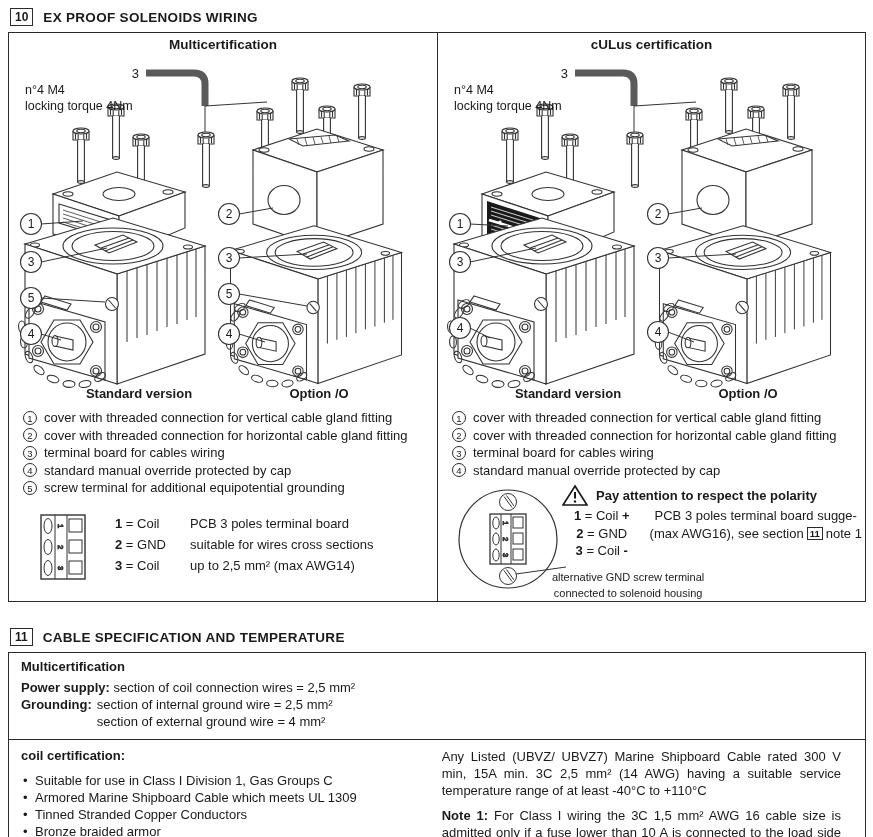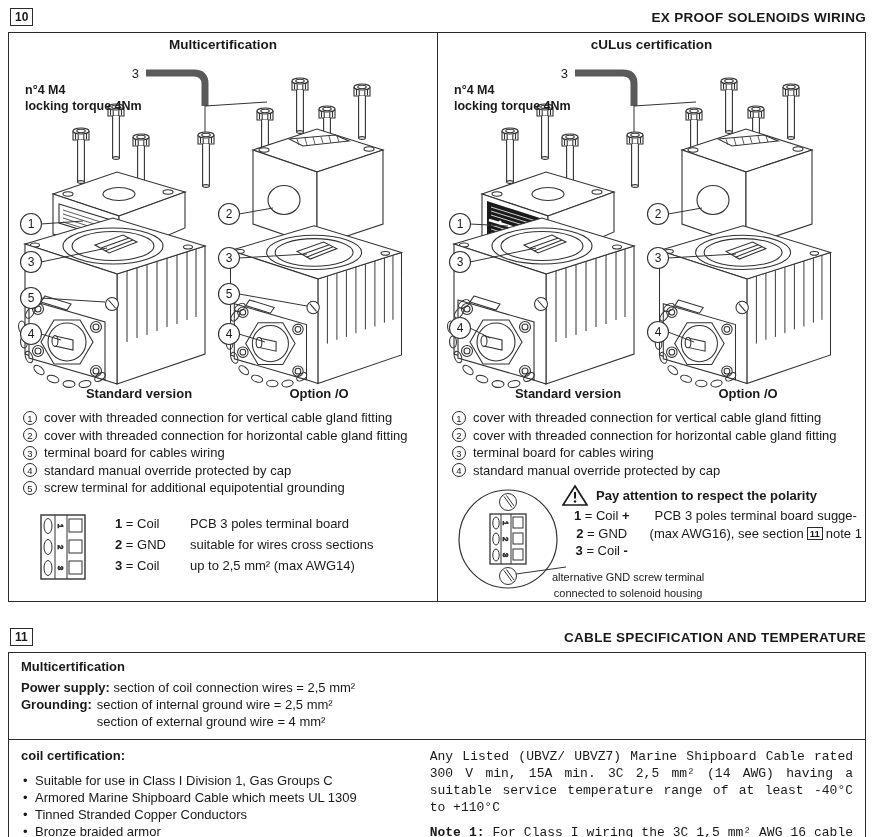--- a/index.html
+++ b/index.html
@@ -1,28 +1,28 @@
 <!DOCTYPE html>
 <html><head>
 <meta charset="utf-8">
 <style>
   html,body{margin:0;padding:0;background:#fff;}
   body{width:873px;height:837px;font-family:"Liberation Sans","DejaVu Sans",sans-serif;color:#1a1a1a;overflow:hidden;}
   .page{padding:6px 7px 0 8px;}
-  .sec-header{display:flex;align-items:center;gap:10px;margin:2px 0 6px 2px;justify-content:space-between;}
+  .sec-header{display:flex;align-items:center;gap:10px;margin:2px 0 6px 2px;}
   .sec-num{border:1.4px solid #2b2b2b;font-weight:bold;font-size:12px;padding:1px 4px;line-height:14px;}
   .sec-title{font-weight:bold;font-size:13.5px;letter-spacing:.3px;}
   .main-box{border:1.4px solid #2b2b2b;display:flex;}
   .panel{width:50%;box-sizing:border-box;}
   .panel+.panel{border-left:1.2px solid #2b2b2b;}
   .panel-title{text-align:center;font-weight:bold;font-size:13.5px;padding-top:4px;height:19px;}
   .drawings{position:relative;height:330px;}
   .lw{position:absolute;}
   .allen-overlay{position:absolute;left:0;top:0;width:100%;height:92px;pointer-events:none;}
-  .torque-note{position:absolute;left:16px;top:26px;font-size:12.5px;line-height:16px;font-weight:bold;}
+  .torque-note{position:absolute;left:16px;top:26px;font-size:12.5px;line-height:16px;}
   .version-labels{position:relative;height:18px;font-weight:bold;font-size:13px;}
   .version-labels .vl1{position:absolute;left:30px;width:200px;text-align:center;}
   .version-labels .vl2{position:absolute;left:230px;width:160px;text-align:center;}
   .notes{margin:0;padding:5px 6px 2px 14px;}
   .note-row{display:flex;gap:7px;font-size:13px;line-height:17.5px;align-items:flex-start;}
   .cnum{flex:0 0 14px;height:14px;border:1px solid #2b2b2b;border-radius:50%;font-size:9.5px;text-align:center;line-height:13.5px;margin-top:1.5px;box-sizing:border-box;}
   .legend-left{display:flex;gap:24px;padding:14px 0 0 30px;}
   .k-row{font-size:13px;line-height:21px;white-space:nowrap;}
   .k-n{font-weight:bold;}
   .legend-desc div{font-size:13px;line-height:21px;}
@@ -43,21 +43,21 @@
   .power{flex:0 0 47%;}
   .grounding{display:grid;grid-template-columns:auto 1fr;column-gap:5px;}
   .glabel{font-weight:bold;}
   .spec-row2{border-top:1.3px solid #2b2b2b;display:flex;padding:8px 12px 10px;gap:26px;}
   .culus-left{flex:0 0 46%;font-size:13px;}
   .culus-left .spec-h{margin-bottom:9px;}
   ul.bullets{margin:0;padding:0;list-style:none;}
   ul.bullets li{padding-left:14px;position:relative;line-height:17px;font-size:13px;}
   ul.bullets li::before{content:"•";position:absolute;left:2px;}
   .culus-right{flex:1;font-size:13px;}
-  .culus-right p{margin:0 0 8px;text-align:justify;line-height:17px;font-family:Liberation Mono, monospace;}
+  .culus-right p{margin:0 12px 8px;text-align:justify;line-height:17px;}
   .bold{font-weight:bold;}
   svg text.ctxt{font-family:"Liberation Sans",sans-serif;font-size:12px;fill:#1a1a1a;text-anchor:middle;}
   svg text.tiny{font-family:"Liberation Sans",sans-serif;font-size:7.5px;fill:#1a1a1a;text-anchor:middle;}
   svg text.alabel{font-family:"Liberation Sans",sans-serif;font-size:13px;fill:#1a1a1a;text-anchor:end;}
 </style>
 </head>
 <body>
 
 <svg width="0" height="0" style="position:absolute" aria-hidden="true">
   <defs>

